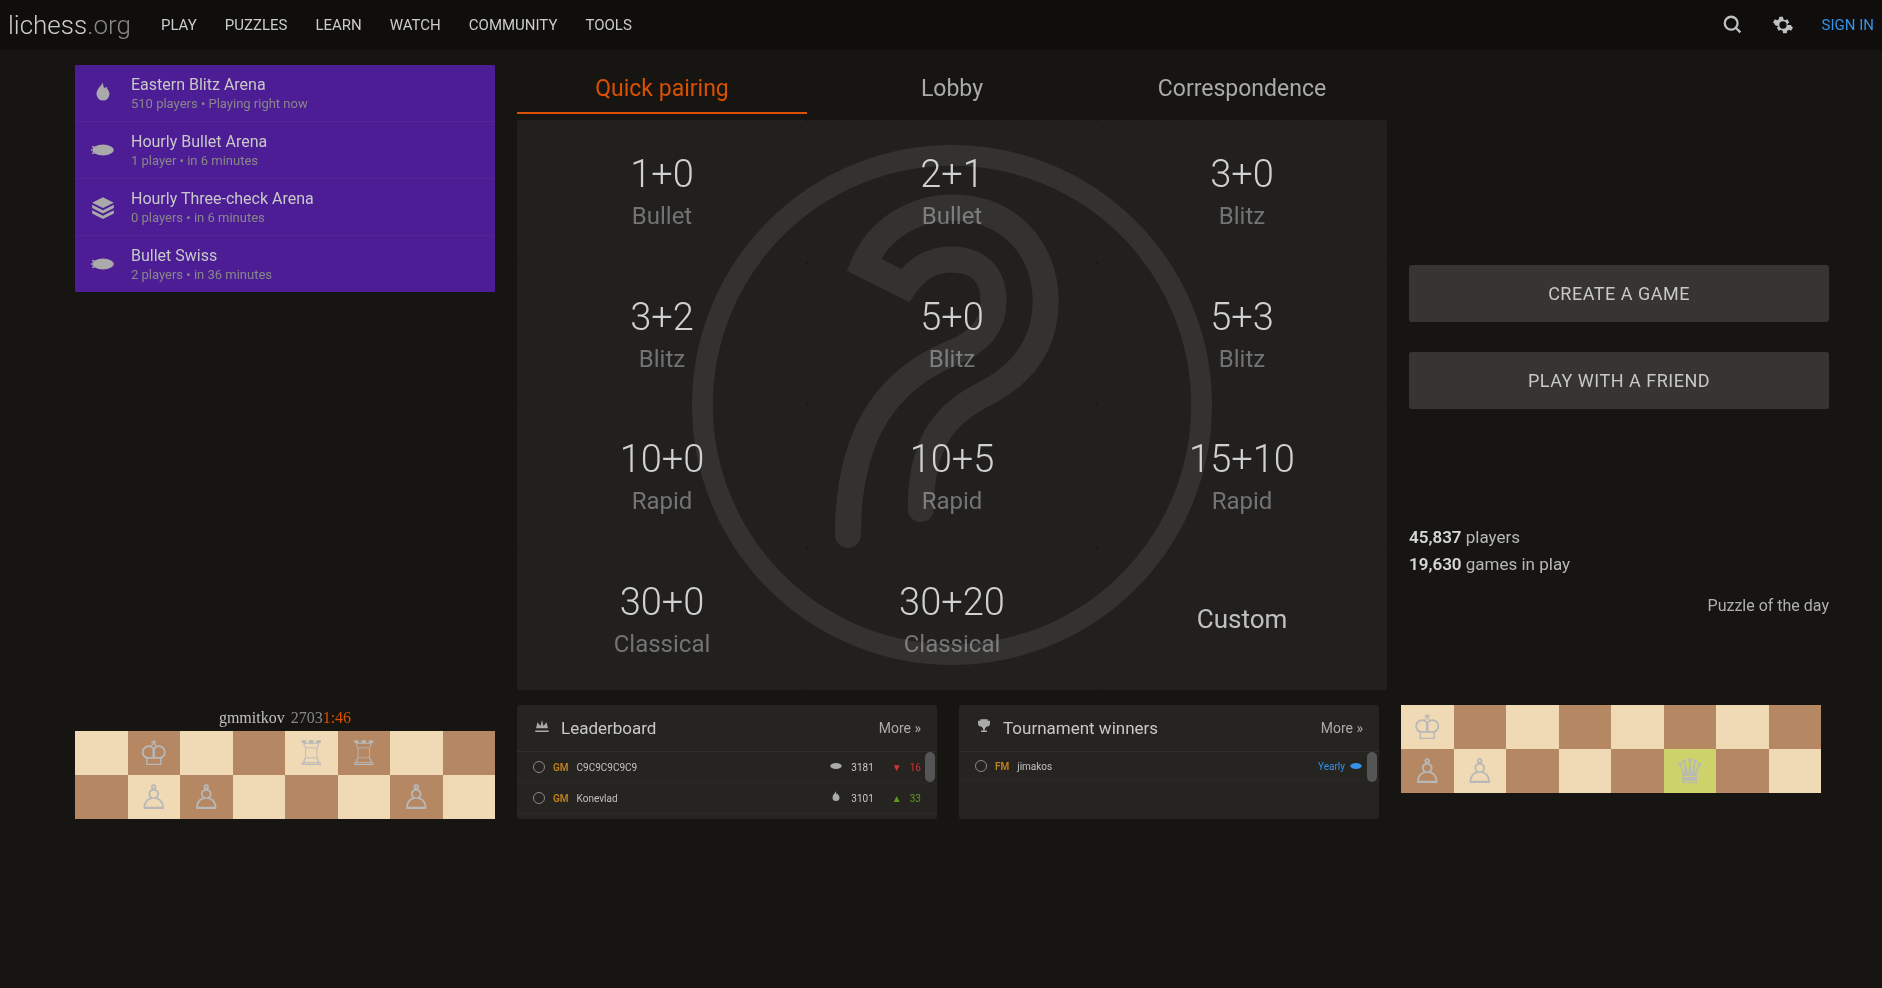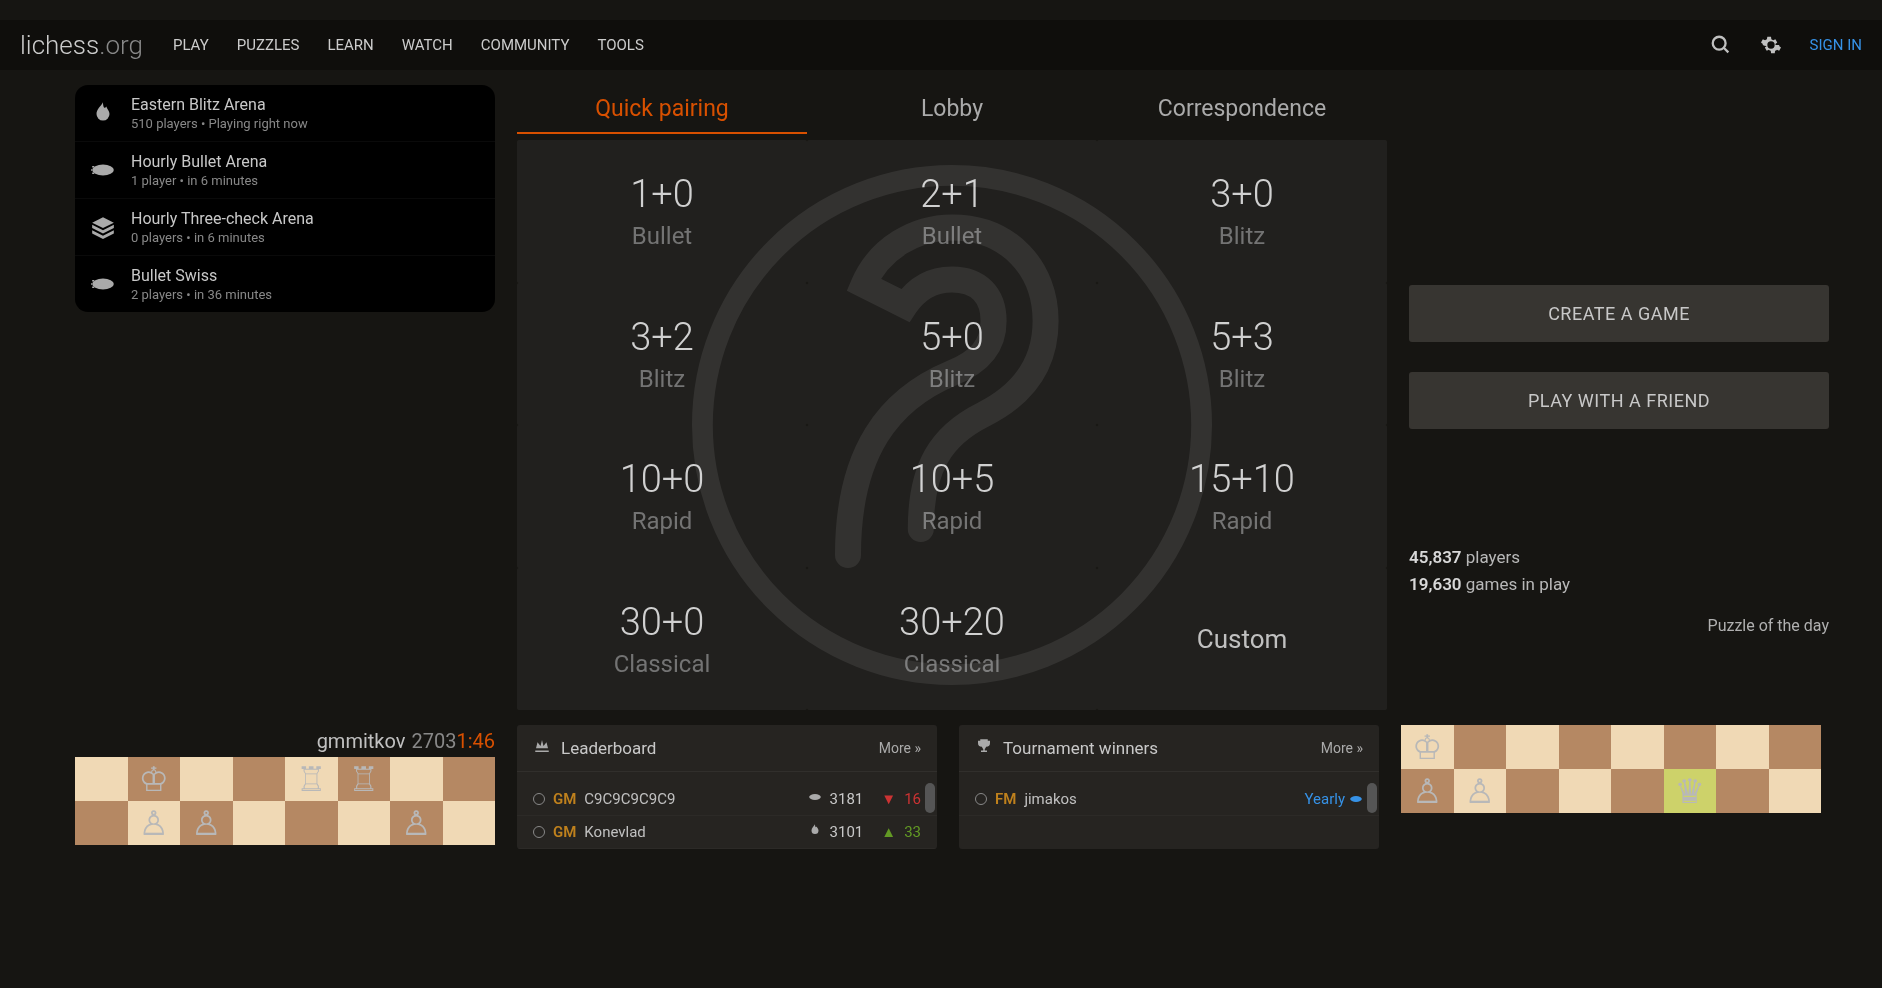--- a/index.html
+++ b/index.html
@@ -10,40 +10,39 @@
   font-size: 14px;
   width: 1882px;
   height: 988px;
   overflow: hidden;
 }
 .topbar {
   display: flex;
   align-items: center;
   height: 50px;
   background: rgba(0,0,0,0.3);
-  padding: 0 20px;
-  margin-top: 20px;
+  padding: 0 8px;
 }
 .logo { color: #cccccc; font-size: 26px; font-weight: 300; margin-right: 30px; cursor: pointer; }
 .logo .org { color: #888; }
 .nav-links { display: flex; gap: 28px; flex: 1; }
 .nav-link { color: #cccccc; font-size: 15px; cursor: pointer; }
 .topbar-right { display: flex; align-items: center; gap: 28px; }
 .icon-btn { width: 22px; height: 22px; cursor: pointer; display: flex; align-items: center; justify-content: center; }
 .signin { color: #3692e7; font-size: 15px; cursor: pointer; }
 
 .main {
   display: grid;
   grid-template-columns: 420px 870px 420px;
   gap: 22px;
   padding: 15px 75px;
 }
 
 .side-left { display: flex; flex-direction: column; }
-.tournaments { background: #000000; border-radius: 13px; overflow: hidden; margin-bottom: 18px; }
+.tournaments { background: #4c1d95; border-radius: 1px; overflow: hidden; margin-bottom: 18px; }
 .tourn-row { display: flex; align-items: center; padding: 10px 14px; gap: 14px; border-bottom: 1px solid rgba(255,255,255,0.04); cursor: pointer; }
 .tourn-row:last-child { border-bottom: none; }
 .tourn-icon { width: 28px; height: 28px; display: flex; align-items: center; justify-content: center; color: #aaa; }
 .tourn-title { color: #c8c8c8; font-size: 16px; }
 .tourn-sub { color: #888; font-size: 13px; margin-top: 2px; }
 .tagline { color: #b0b0b0; font-size: 16px; line-height: 1.5; }
 .tagline a { color: #3692e7; text-decoration: none; }
 
 .center { }
 .tabs { display: flex; }
@@ -96,40 +95,40 @@
 .puzzle-label { text-align: right; color: #b0b0b0; font-size: 16px; margin-top: 18px; margin-bottom: 4px; }
 
 .bottom-row {
   display: grid;
   grid-template-columns: 420px 420px 420px 420px;
   gap: 22px;
   padding: 0 75px;
 }
 
 .featured-game { }
-.fg-header { display: flex; justify-content: flex-end; font-size: 20px; padding: 4px 0; }
+.fg-header { display: flex; justify-content: center; font-size: 16px; padding: 4px 0; font-family: Liberation Serif, serif; }
 .fg-player { color: #c0c0c0; }
 .fg-rating { color: #888; margin-left: 6px; }
 .fg-clock { color: #d85000; }
 .mini-board {
   width: 420px; height: 88px;
   display: grid;
   grid-template-columns: repeat(8, 1fr);
   grid-template-rows: repeat(2, 1fr);
   overflow: hidden;
 }
 .sq { position: relative; display: flex; align-items: center; justify-content: center; font-size: 34px; }
 .sq.l { background: #f0d9b5; }
 .sq.d { background: #b58863; }
 
 .panel { background: #262421; border-radius: 3px; overflow: hidden; }
 .panel-head { display: flex; align-items: center; justify-content: space-between; padding: 12px 16px; border-bottom: 1px solid rgba(255,255,255,0.05); }
 .panel-title { color: #c8c8c8; font-size: 17px; display: flex; align-items: center; gap: 10px; }
 .more-link { color: #aaa; font-size: 14px; cursor: pointer; }
-.panel-body { font-size: 15px; position: relative; margin-top: 11px; }
+.panel-body { font-size: 10px; position: relative; }
 .lb-row { display: flex; align-items: center; padding: 7px 16px; gap: 8px; border-bottom: 1px solid rgba(255,255,255,0.03); }
 .ring { width: 12px; height: 12px; border: 1.5px solid #888; border-radius: 50%; }
 .title-tag { color: #bf811d; font-weight: 600; }
 .uname { color: #c0c0c0; flex: 1; }
 .rating { color: #c8c8c8; margin-right: 10px; }
 .delta-up { color: #629924; }
 .delta-down { color: #cc3333; }
 .scroll-thumb { position: absolute; right: 2px; top: 0; width: 10px; height: 30px; background: #555; border-radius: 5px; }
 .tw-link { color: #3692e7; display: flex; align-items: center; gap: 4px; }
 

